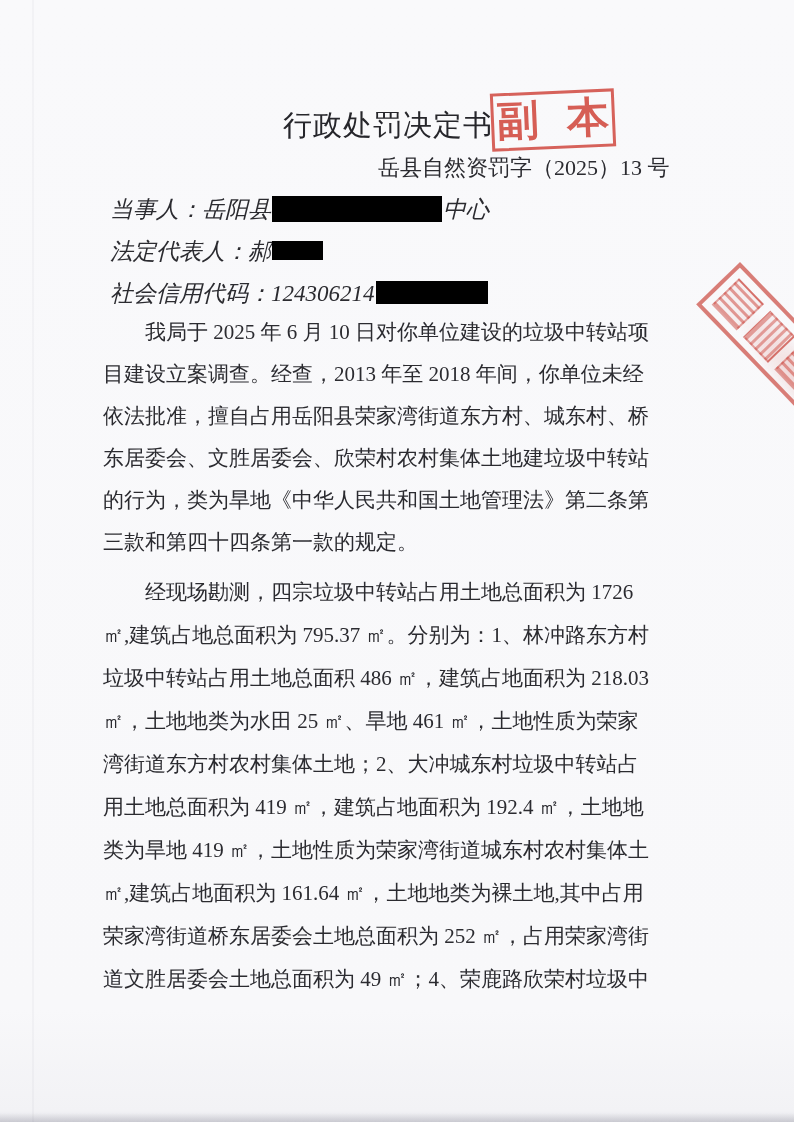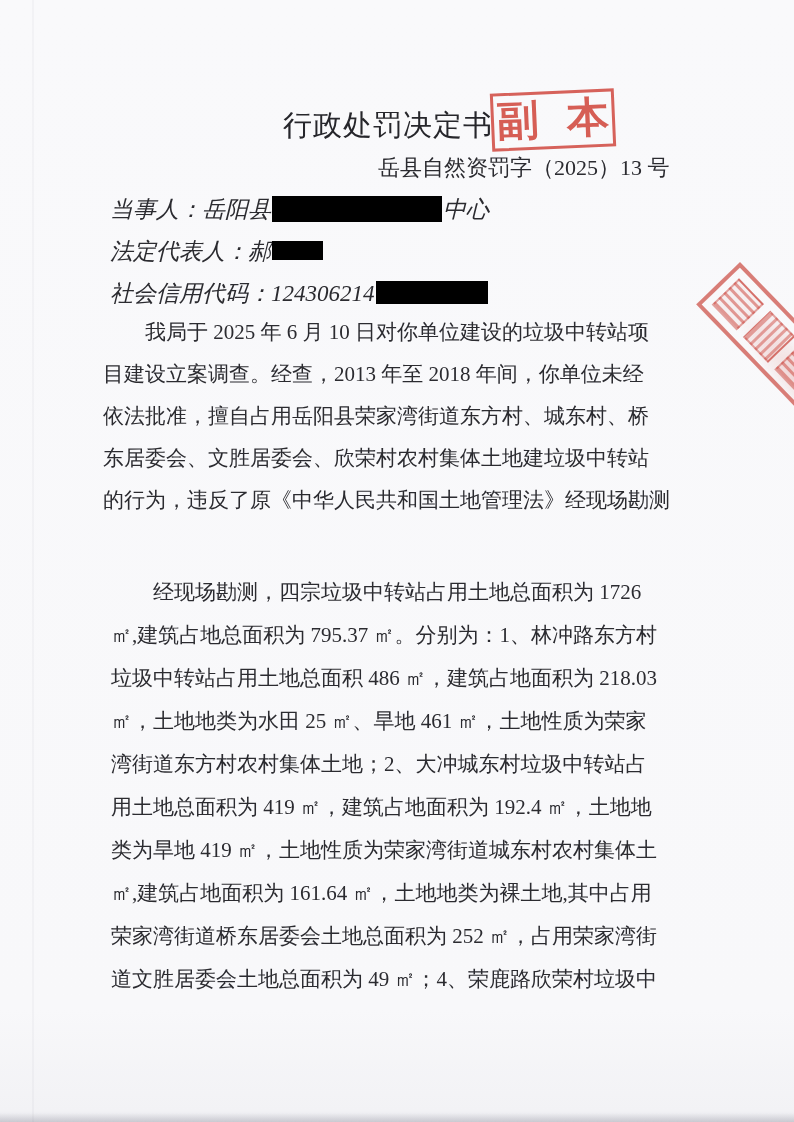--- a/index.html
+++ b/index.html
@@ -61,21 +61,21 @@
   .bar-2 { width: 51px;  height: 19px; }
   .bar-3 { width: 112px; height: 23px; }
 
   .body-para {
     position: absolute; left: 103px; width: 600px;
     font-size: 21px; color: #2b2b30;
   }
   .para-1 { top: 311px; }
   .para-2 { top: 571px; }
   .para-1 .line { height: 42px; line-height: 42px; }
-  .para-2 .line { height: 43px; line-height: 43px; margin-left: 8px; }
+  .para-2 .line { height: 43px; line-height: 43px; }
   .body-para .line { white-space: nowrap; }
   .body-para .line:first-child { text-indent: 2em; }
 
   
   .edge-seal {
     position: absolute; left: 740px; top: 262px;
     width: 235px; height: 53px;
     border: 4px solid rgba(202,72,62,0.7);
     transform: rotate(46deg); transform-origin: 0 0;
     display: flex; align-items: center; gap: 9px;
@@ -128,21 +128,22 @@
     <div class="party-line">
       <span>社会信用代码：</span><span>124306214</span><span class="redaction bar-3"></span><span></span>
     </div>
   </div>
 
   <div class="body-para para-1">
       <div class="line">我局于 2025 年 6 月 10 日对你单位建设的垃圾中转站项</div>
       <div class="line">目建设立案调查。经查，2013 年至 2018 年间，你单位未经</div>
       <div class="line">依法批准，擅自占用岳阳县荣家湾街道东方村、城东村、桥</div>
       <div class="line">东居委会、文胜居委会、欣荣村农村集体土地建垃圾中转站</div>
-      <div class="line">的行为，违反了原《中华人民共和国土地管理法》经现场勘测</div>
+      <div class="line">的行为，类为旱地《中华人民共和国土地管理法》第二条第</div>
+      <div class="line">三款和第四十四条第一款的规定。</div>
     </div>
 
   <div class="body-para para-2">
       <div class="line">经现场勘测，四宗垃圾中转站占用土地总面积为 1726</div>
       <div class="line">㎡,建筑占地总面积为 795.37 ㎡。分别为：1、林冲路东方村</div>
       <div class="line">垃圾中转站占用土地总面积 486 ㎡，建筑占地面积为 218.03</div>
       <div class="line">㎡，土地地类为水田 25 ㎡、旱地 461 ㎡，土地性质为荣家</div>
       <div class="line">湾街道东方村农村集体土地；2、大冲城东村垃圾中转站占</div>
       <div class="line">用土地总面积为 419 ㎡，建筑占地面积为 192.4 ㎡，土地地</div>
       <div class="line">类为旱地 419 ㎡，土地性质为荣家湾街道城东村农村集体土</div>

